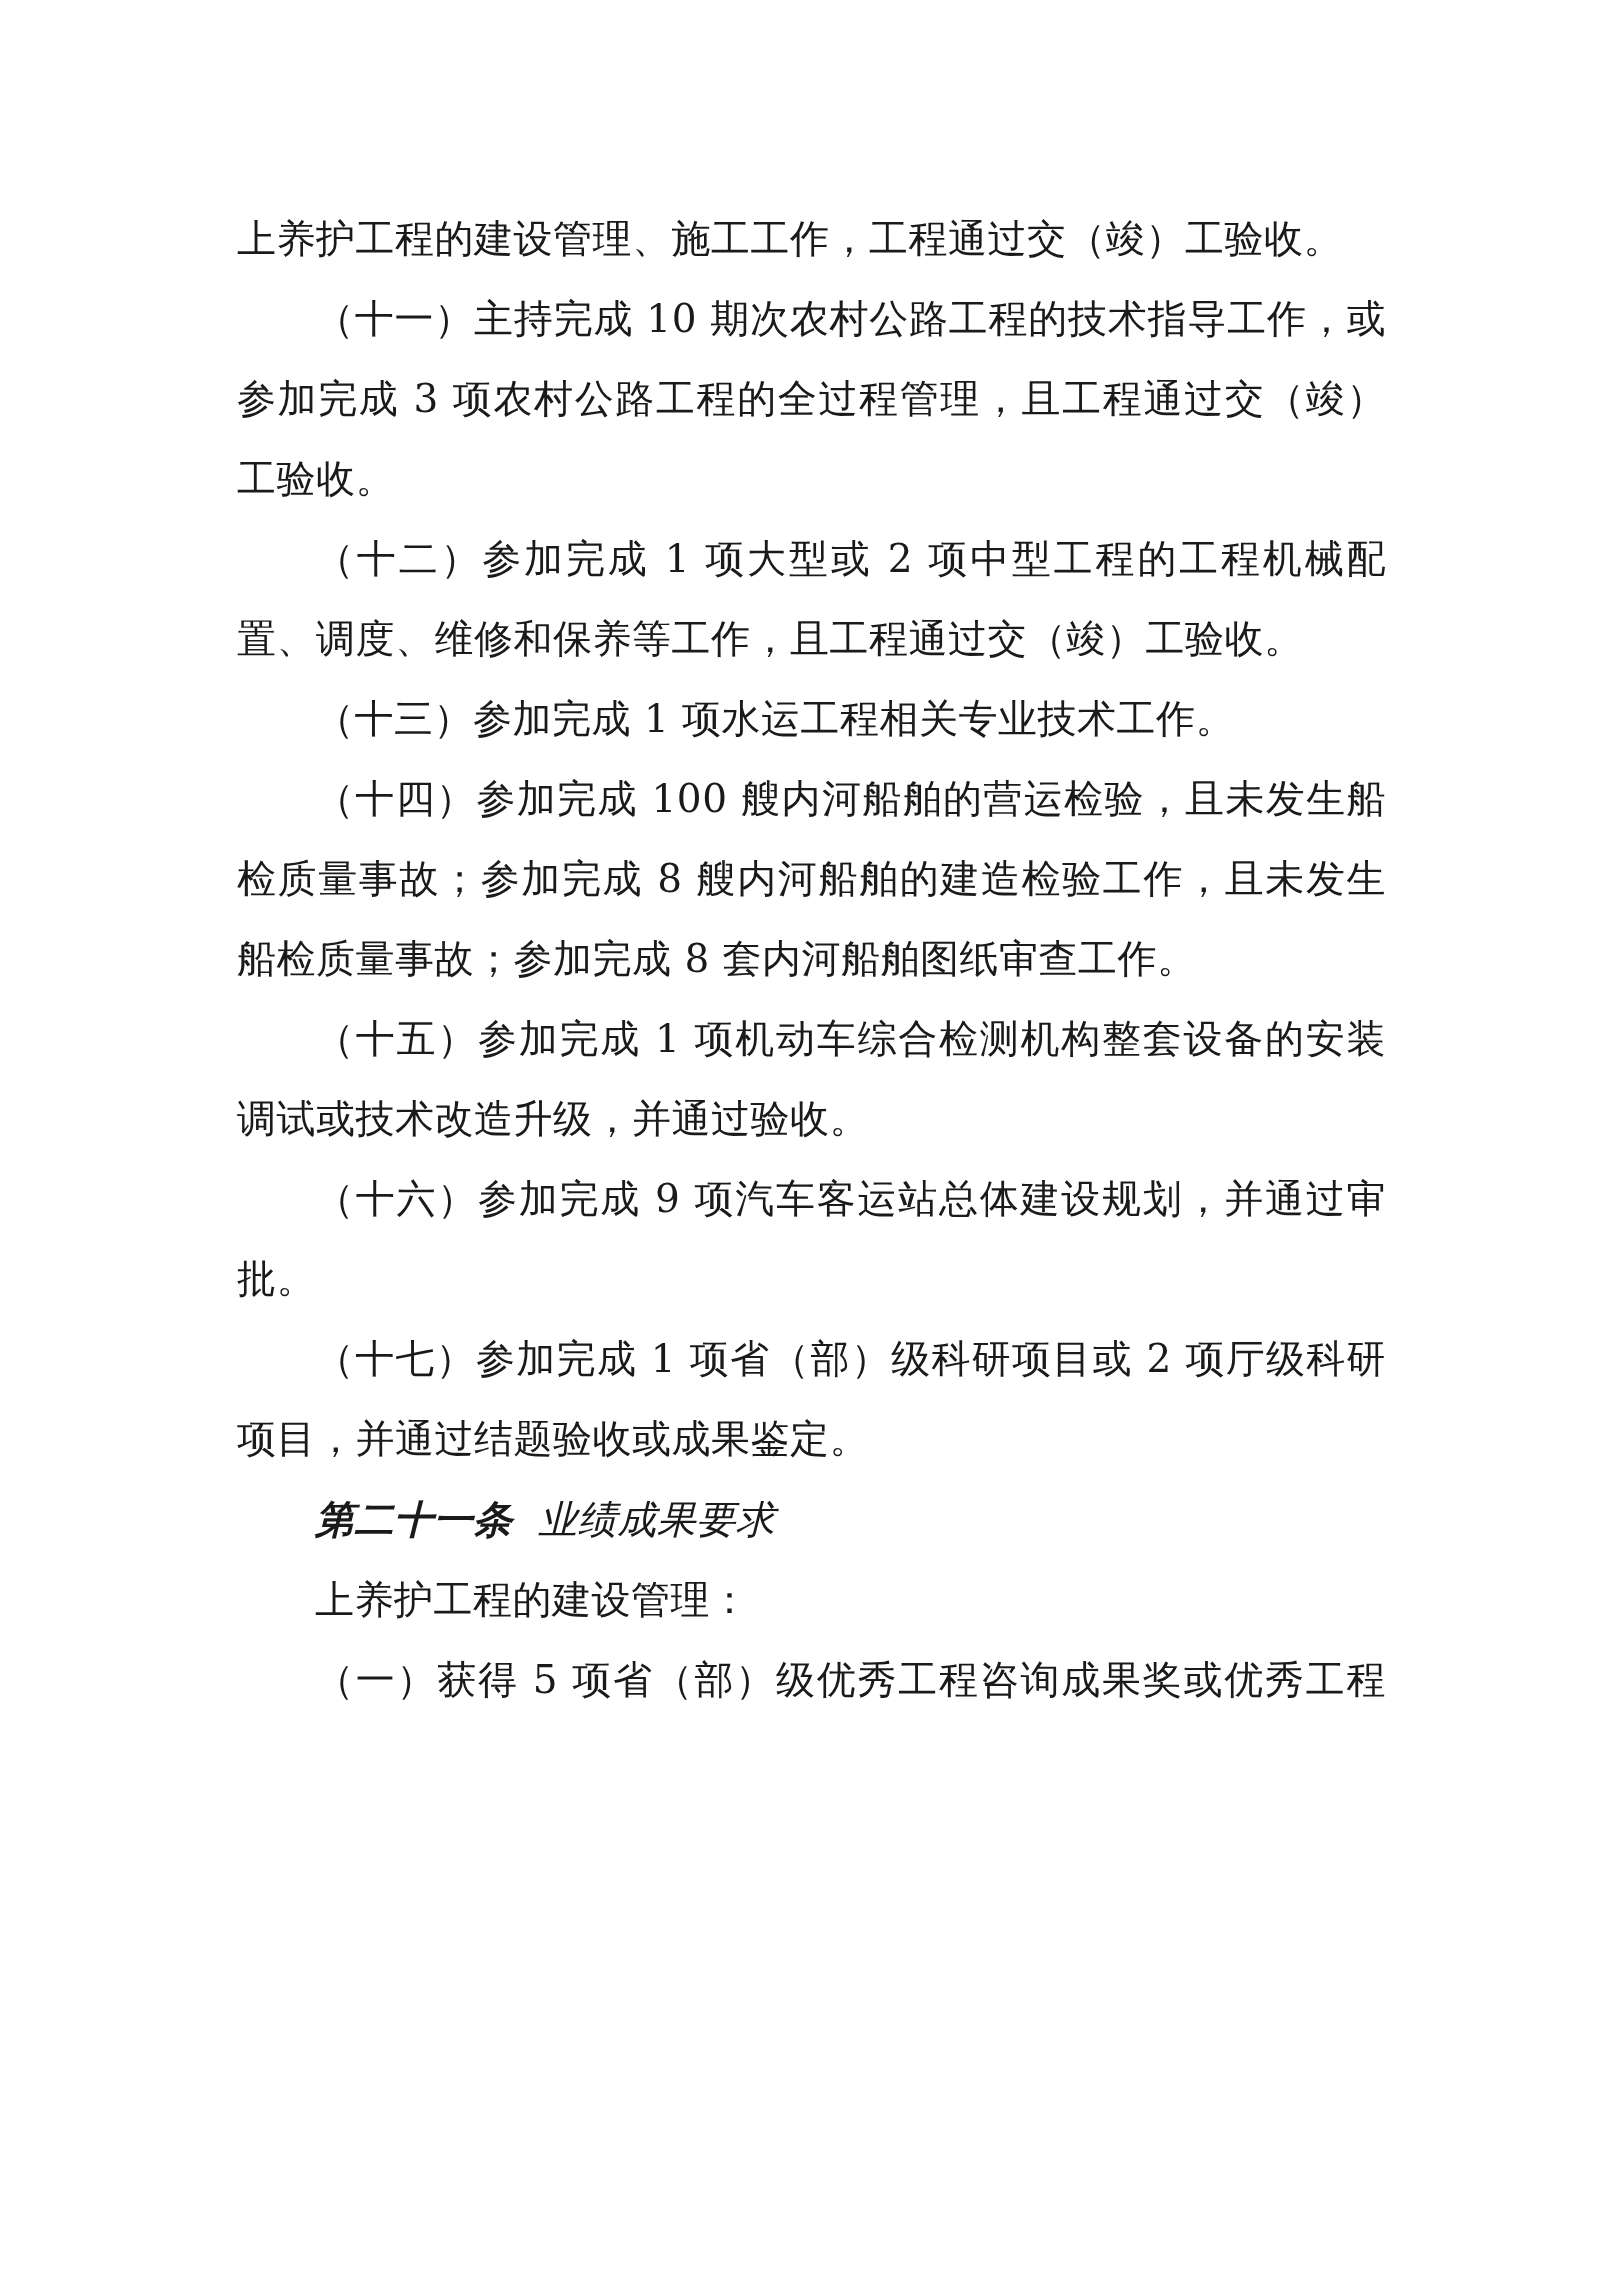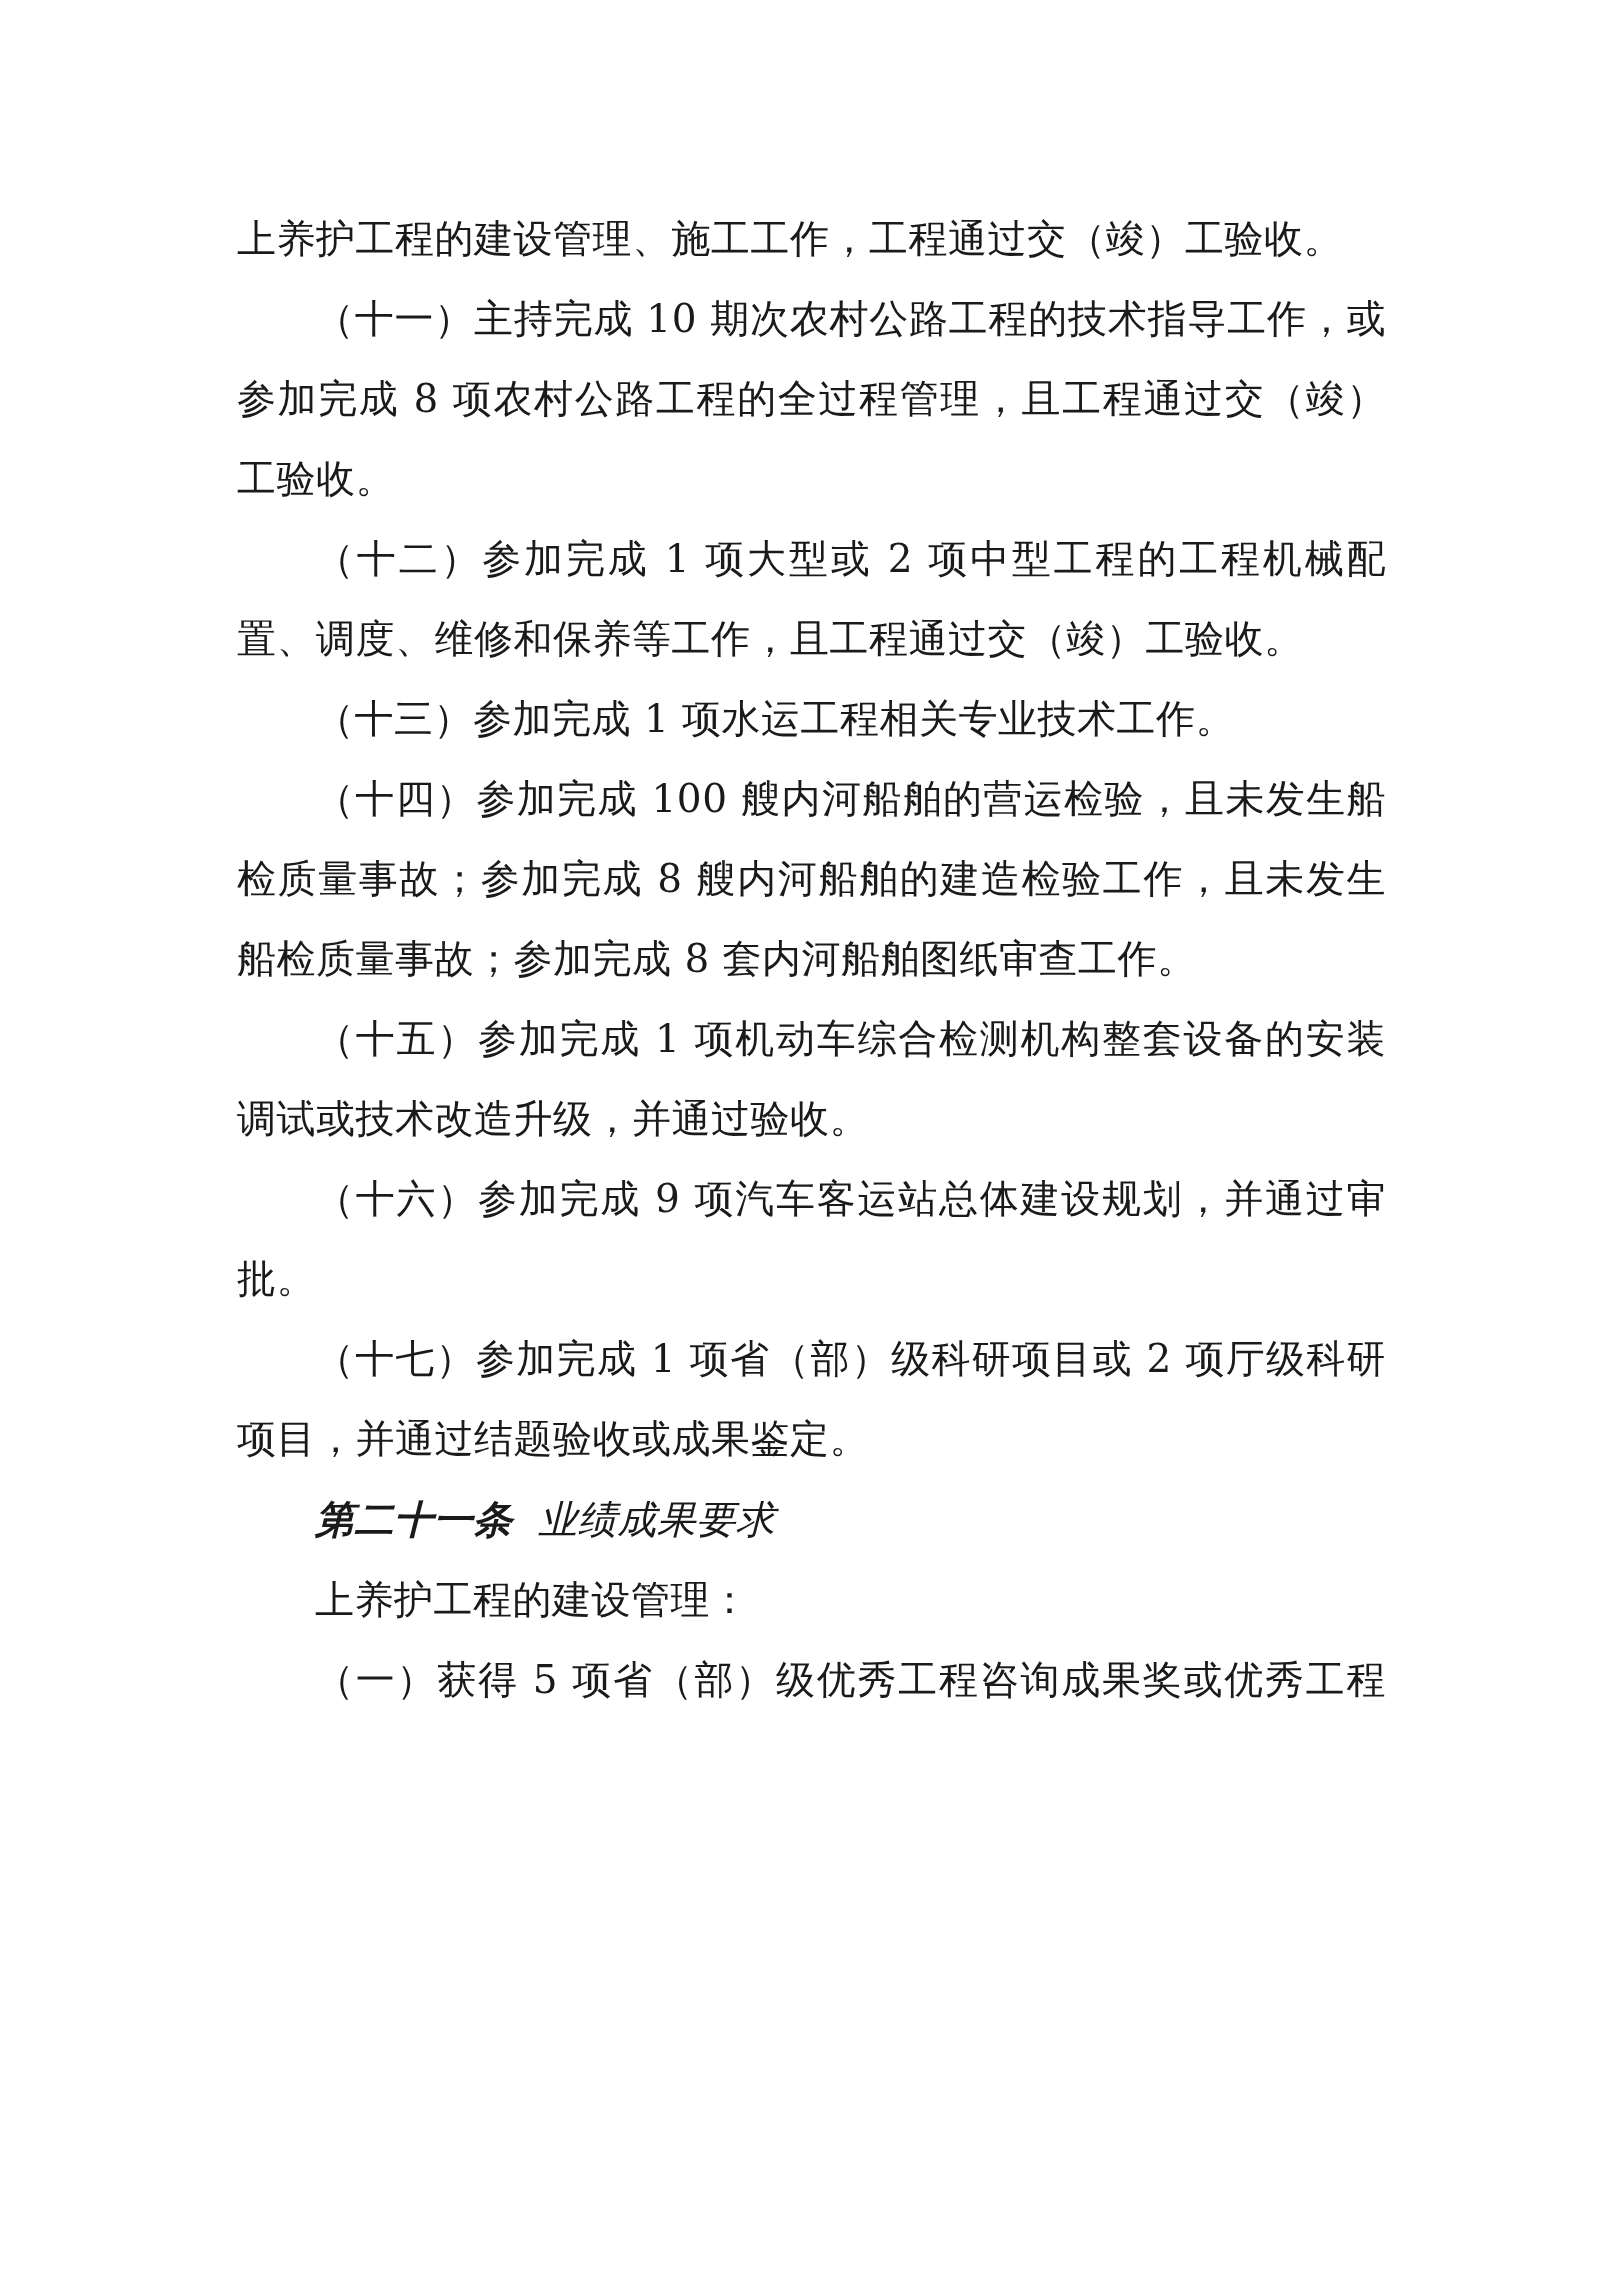--- a/index.html
+++ b/index.html
@@ -54,21 +54,21 @@
   }
 </style>
 </head>
 <body>
 
 <div class="page">
   <div class="content">
 
     <p class="para">上养护工程的建设管理、施工工作，工程通过交（竣）工验收。</p>
 
-    <p class="para indent">（十一）主持完成 10 期次农村公路工程的技术指导工作，或参加完成 8 项农村公路工程的全过程管理，且工程通过交（竣）工验收。</p>
+    <p class="para indent">（十一）主持完成 10 期次农村公路工程的技术指导工作，或参加完成 3 项农村公路工程的全过程管理，且工程通过交（竣）工验收。</p>
 
     <p class="para indent">（十二）参加完成 1 项大型或 2 项中型工程的工程机械配置、调度、维修和保养等工作，且工程通过交（竣）工验收。</p>
 
     <p class="para indent">（十三）参加完成 1 项水运工程相关专业技术工作。</p>
 
     <p class="para indent">（十四）参加完成 100 艘内河船舶的营运检验，且未发生船检质量事故；参加完成 8 艘内河船舶的建造检验工作，且未发生船检质量事故；参加完成 8 套内河船舶图纸审查工作。</p>
 
     <p class="para indent">（十五）参加完成 1 项机动车综合检测机构整套设备的安装调试或技术改造升级，并通过验收。</p>
 
     <p class="para indent">（十六）参加完成 9 项汽车客运站总体建设规划，并通过审批。</p>

